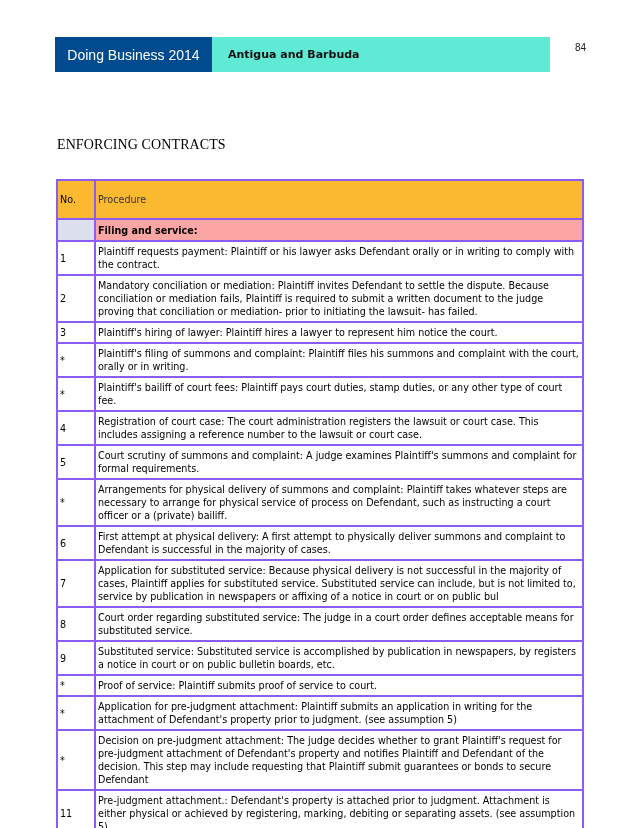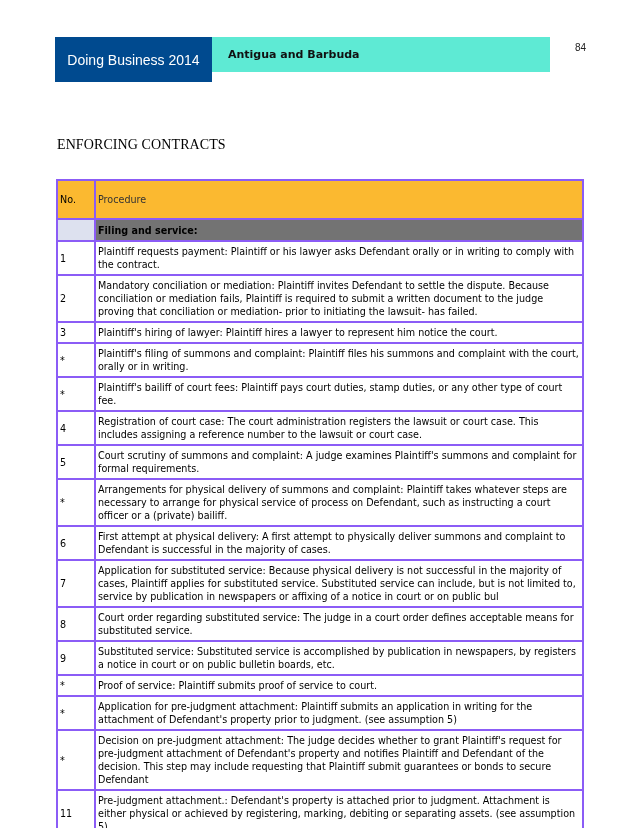--- a/index.html
+++ b/index.html
@@ -1,35 +1,35 @@
 <!DOCTYPE html>
 <html><head>
 <meta charset="utf-8">
 <style>
   html, body { margin: 0; padding: 0; background: #ffffff; }
   body { width: 640px; height: 828px; position: relative; overflow: hidden;
          font-family: "DejaVu Sans", sans-serif; color: #000; }
   .header-bar { position: absolute; left: 55px; top: 37px; width: 495px; height: 35px; display: flex; }
-  .brand { background: #004a8f; color: #ffffff; width: 157px; height: 45px;
+  .brand { background: #004a8f; color: #ffffff; width: 157px; height: 35px;
            display: flex; align-items: center; justify-content: center;
            font-size: 14px; font-family: "Liberation Sans", sans-serif; }
   .country { background: #5eead4; flex: 1; display: flex; align-items: center;
              padding-left: 16px; font-size: 11px; font-weight: bold; color: #111; }
   .page-num { position: absolute; left: 575px; top: 42px; font-size: 10px; color: #222;
               font-family: "Liberation Sans", sans-serif; }
   .section-title { position: absolute; left: 57px; top: 137px; font-size: 14px; color: #000000;
                    font-family: Liberation Serif, serif; letter-spacing: 0.1px; }
   table.procedures { position: absolute; left: 56px; top: 179px; width: 528px;
                      border-collapse: collapse; font-size: 9.6px; line-height: 13px; }
   table.procedures td, table.procedures th { border: 2px solid #8b5cf6; vertical-align: middle;
                      padding: 3px 2px 3px 2px; text-align: left; }
   table.procedures th { background: #fbb930; height: 31px; font-weight: normal; }
   th.col-no { width: 32px; font-weight: bold; }
   th.col-proc { color: #333; }
-  tr.group td { background: #737373; font-weight: bold; height: 14px; }
+  tr.group td { background: #fca5a5; font-weight: bold; height: 14px; }
   tr.group td.no { background: #dde1ef; }
   td.no { width: 32px; }
 </style>
 </head>
 <body>
 
 <div class="header-bar">
   <div class="brand">Doing Business 2014</div>
   <div class="country">Antigua and Barbuda</div>
 </div>

